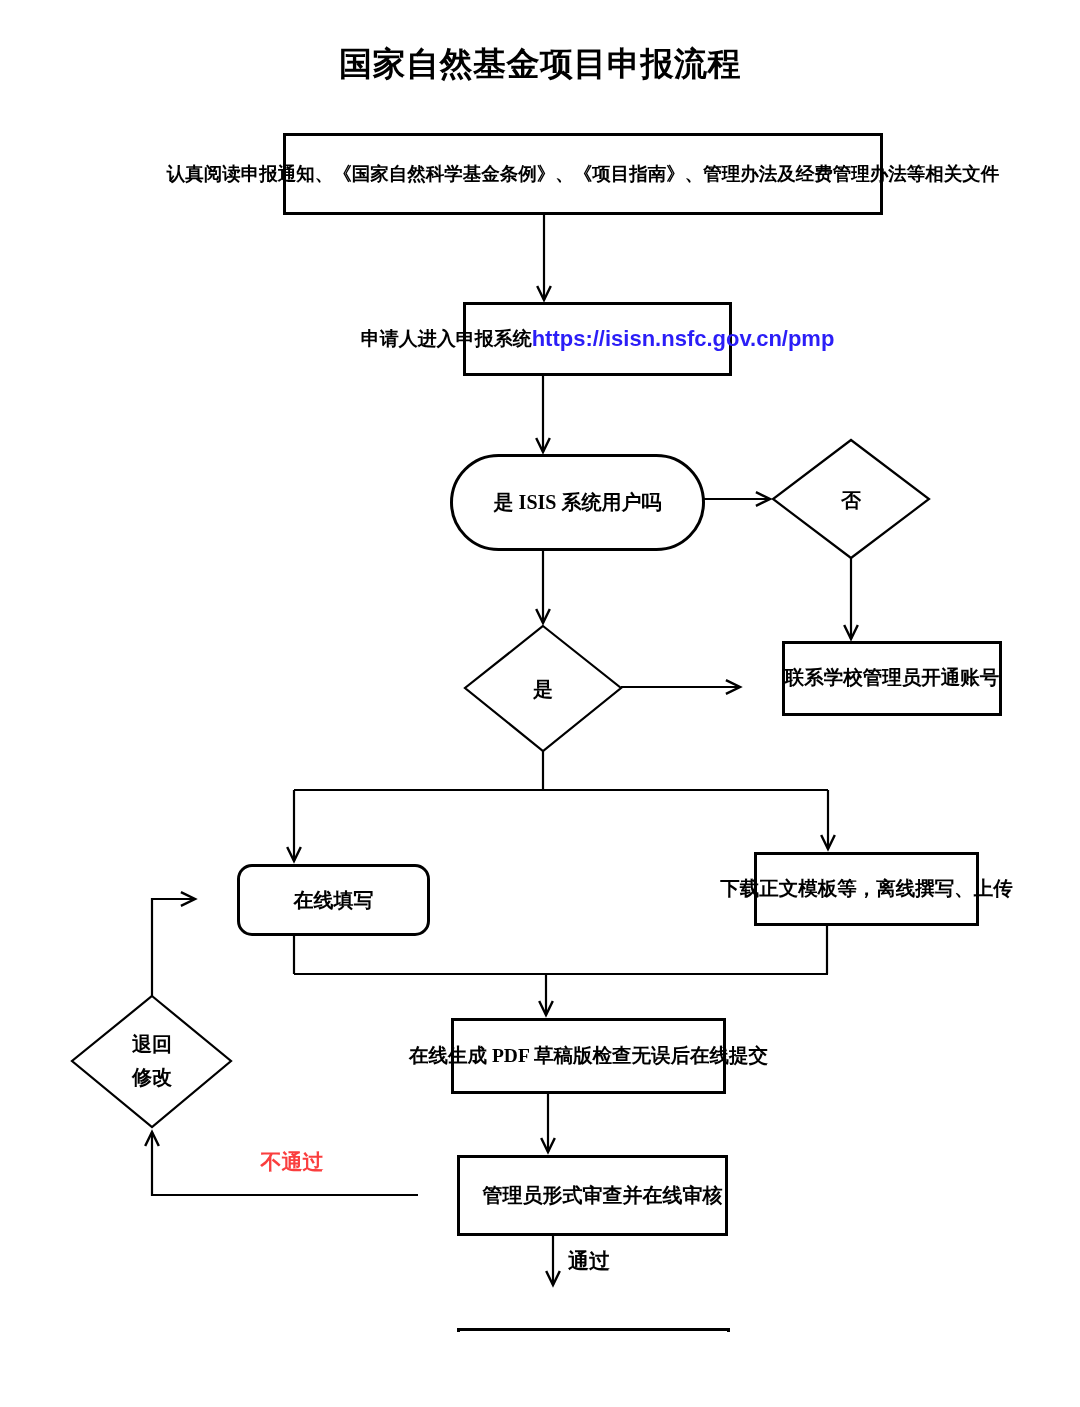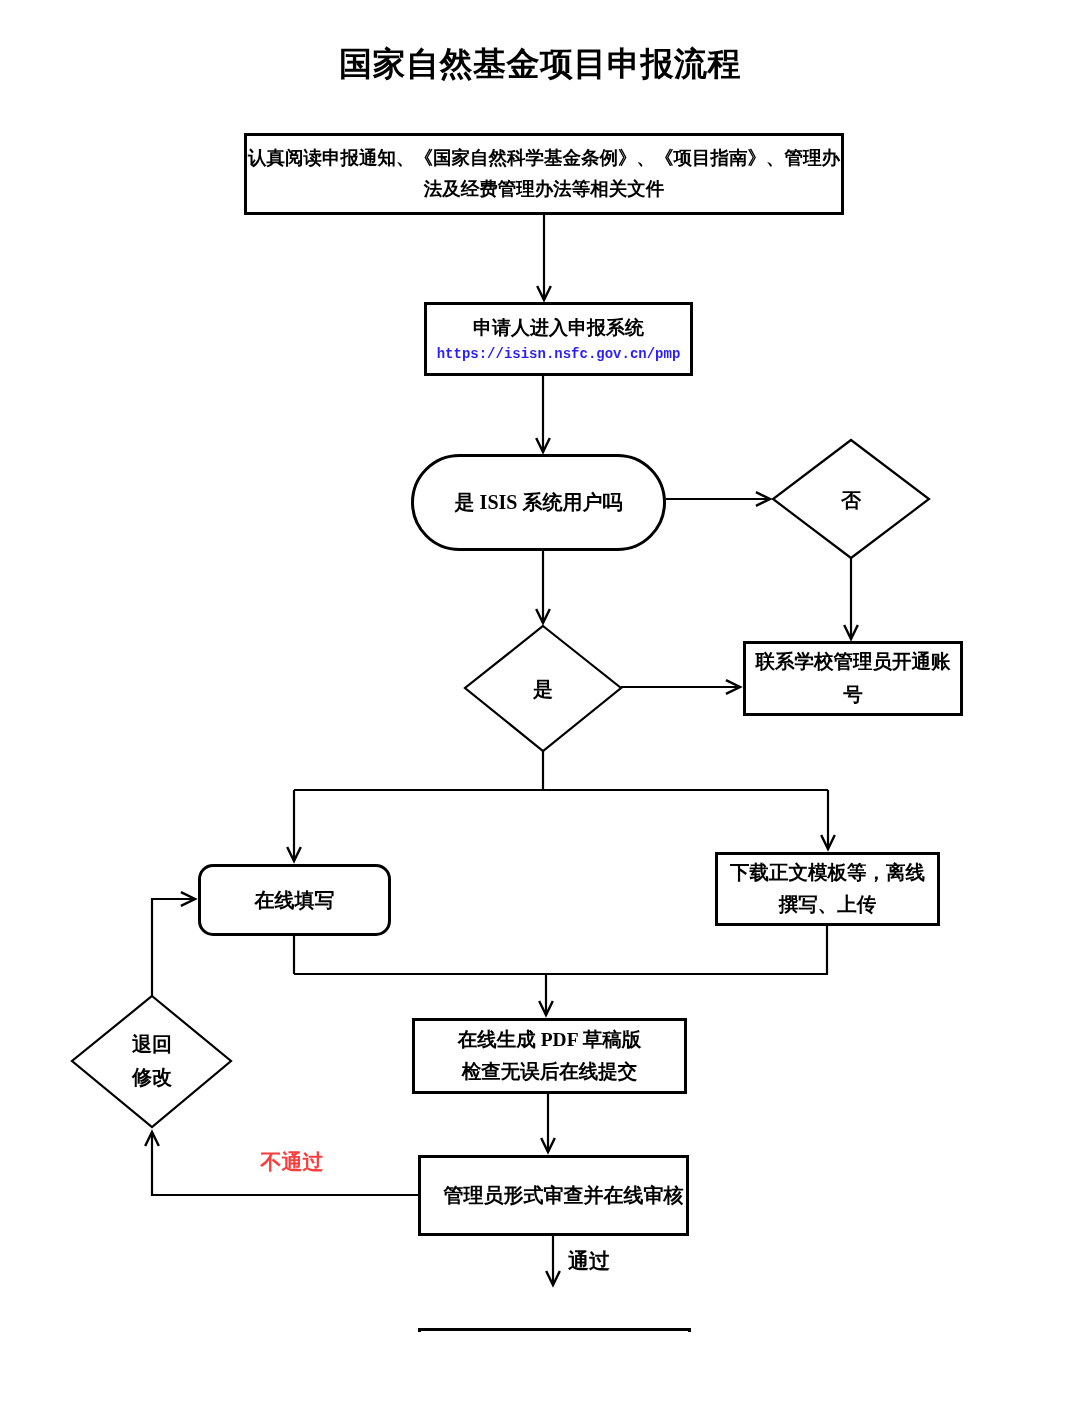--- a/index.html
+++ b/index.html
@@ -7,32 +7,32 @@
     position:relative; width:1080px; height:1332px; background:#ffffff;
     font-family:"Liberation Serif","DejaVu Serif",serif; color:#000;
     overflow:hidden;
   }
   .wires { position:absolute; left:0; top:0; width:1080px; height:1407px; }
   .title {
     position:absolute; top:42px; left:0; width:100%; text-align:center;
     font-size:33px; font-weight:bold; letter-spacing:0.5px;
   }
   .node {
-    position:absolute; display:flex; flex-direction:column;
+    position:absolute; display:flex; flex-direction:row;
     align-items:center; justify-content:center; text-align:center;
-    font-weight:bold; background:#ffffff; box-sizing:border-box;
+    font-weight:bold; background:#ffffff; box-sizing:border-box;margin-left:39px;
   }
   .box { border:3px solid #000; }
   .ln { display:block; white-space:nowrap; line-height:1.65; }
 
   #read-docs   { left:244px; top:133px; width:600px; height:82px; font-size:18.5px; }
   #enter-system{ left:424px; top:302px; width:269px; height:74px; font-size:19px; }
   #enter-system .link {
-    font-family:Liberation Mono, monospace;
-    font-weight:bold; font-size:14px; color:#2b1ef7; text-decoration:none;
+    font-family:Liberation Sans, sans-serif;
+    font-weight:bold; font-size:22px; color:#2b1ef7; text-decoration:none;
     white-space:nowrap; line-height:1.6; cursor:pointer;
   }
   #is-user     { left:411px; top:454px; width:255px; height:97px; font-size:20px; border-radius:49px; }
   #contact     { left:743px; top:641px; width:220px; height:75px; font-size:19.5px; }
   #fill-online { left:198px; top:864px; width:193px; height:72px; font-size:20px;border-radius:15px; }
   #download    { left:715px; top:852px; width:225px; height:74px; font-size:19.5px; }
   #gen-pdf     { left:412px; top:1018px; width:275px; height:76px; font-size:19.5px; }
   #review      { left:418px; top:1155px; width:271px; height:81px; font-size:20px;padding-left:20px; }
   #submit      { left:418px; top:1328px; width:273px; height:73px; font-size:20px;text-decoration:underline; }
 

